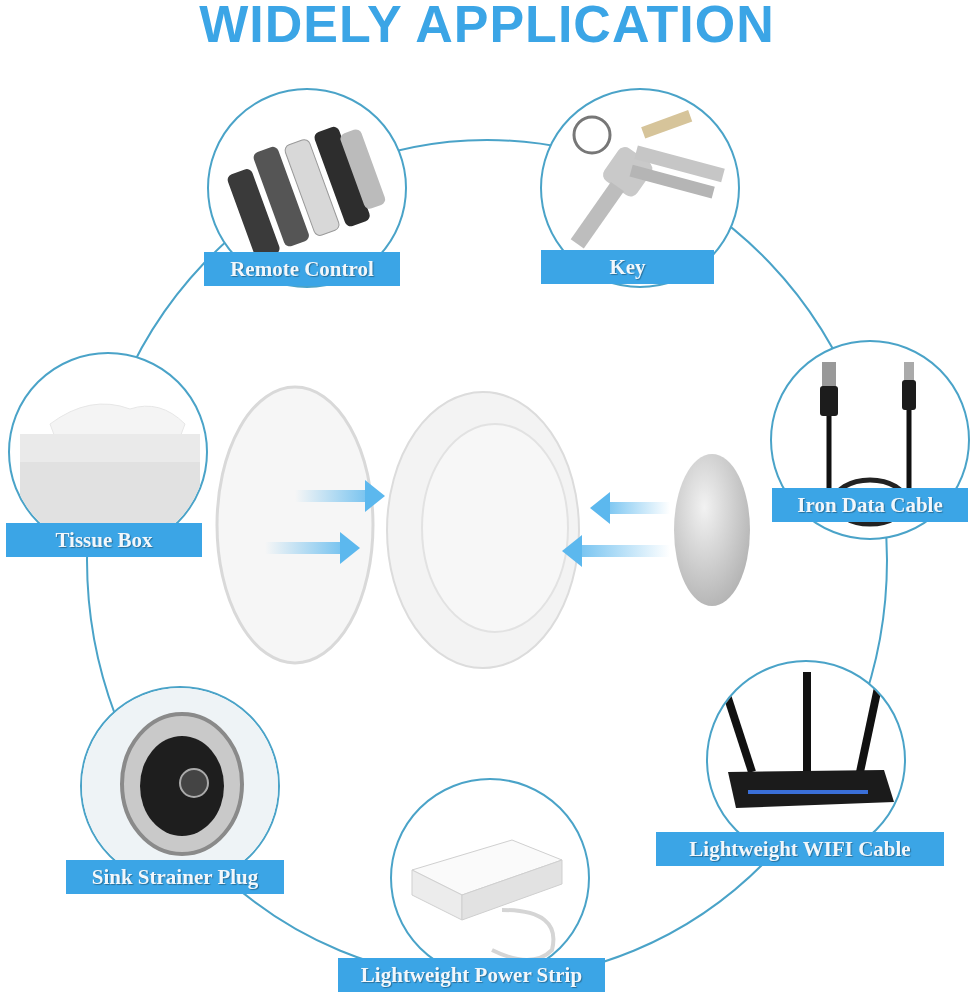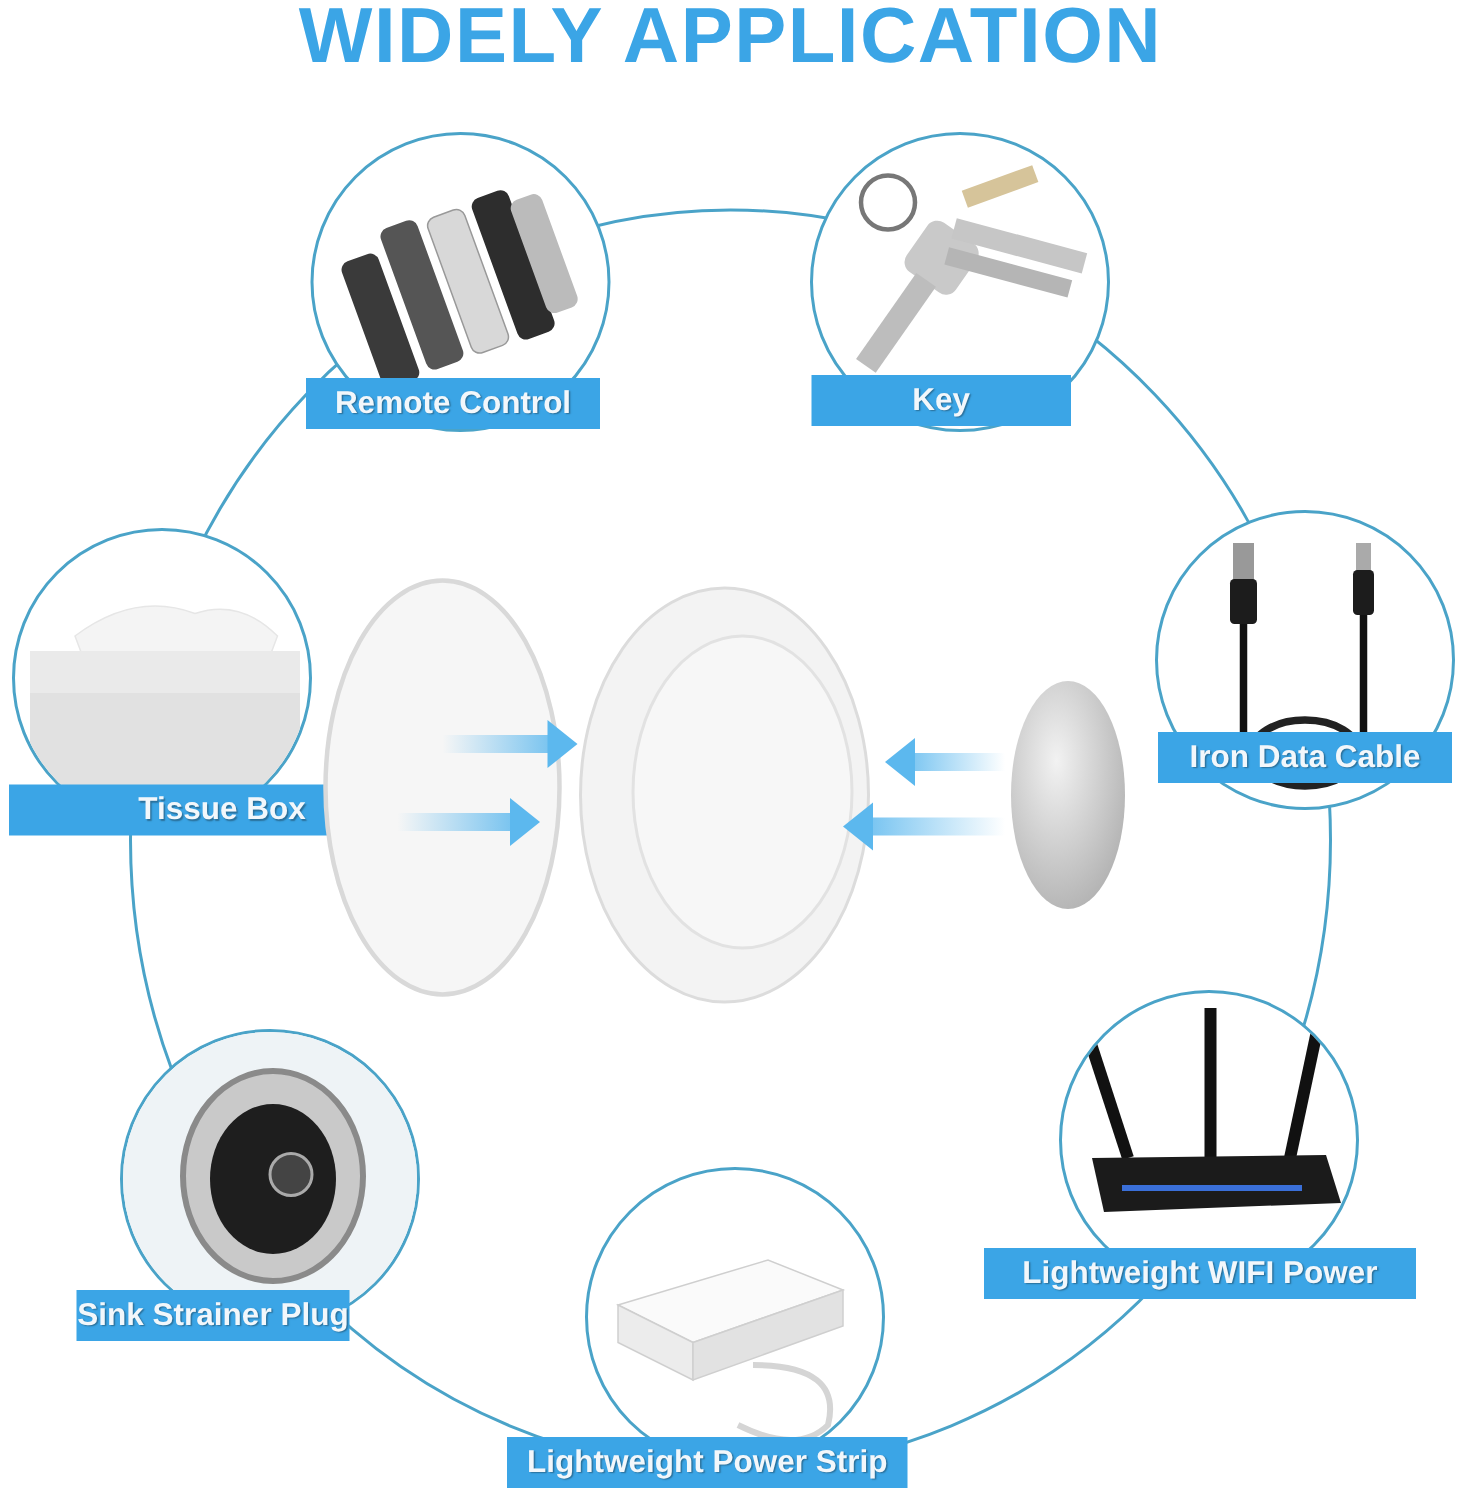--- a/index.html
+++ b/index.html
@@ -12,20 +12,21 @@
     font-size: 52px; font-weight: bold; color: #3ba5e6; letter-spacing: 1px; line-height: 48px;
   }
   svg.ring { position: absolute; left: 0; top: 0; }
   .bubble {
     position: absolute; border-radius: 50%; border: 2px solid #4aa3c8; background: #ffffff; overflow: hidden;
   }
   .label {
     position: absolute; background: #3ba5e6; color: #f2f7fb; font-weight: bold; font-size: 21px;
     text-align: center; line-height: 34px; height: 34px; text-shadow: 1px 1px 1px #2a6f99;
     white-space: nowrap;
+    font-family: Liberation Serif, serif;
   }
   .center { position: absolute; }
 </style>
 </head>
 <body>
 
 <div class="title">WIDELY APPLICATION</div>
 
 <svg class="ring" width="974" height="1000">
   <ellipse cx="487" cy="560" rx="400" ry="420" fill="none" stroke="#4aa3c8" stroke-width="2"></ellipse>
@@ -60,21 +61,21 @@
 </div>
 <div class="label" style="left:541px;top:250px;width:173px;">Key</div>
 
 <div class="bubble" style="left:8px;top:352px;width:196px;height:196px;">
   <svg width="196" height="196">
     <path d="M40 70 Q80 40 120 55 Q150 45 175 70 L160 110 L55 110 Z" fill="#f4f4f4" stroke="#e6e6e6"></path>
     <rect x="10" y="80" width="180" height="90" fill="#e1e1e1"></rect>
     <rect x="10" y="80" width="180" height="28" fill="#eaeaea"></rect>
   </svg>
 </div>
-<div class="label" style="left:6px;top:523px;width:196px;padding-left:44px;">Tissue Box</div>
+<div class="label" style="left:6px;top:523px;width:196px;">Tissue Box</div>
 
 <div class="bubble" style="left:770px;top:340px;width:196px;height:196px;">
   <svg width="196" height="196">
     <rect x="50" y="20" width="14" height="26" fill="#999"></rect>
     <rect x="48" y="44" width="18" height="30" rx="3" fill="#1c1c1c"></rect>
     <rect x="132" y="20" width="10" height="20" fill="#aaa"></rect>
     <rect x="130" y="38" width="14" height="30" rx="3" fill="#1c1c1c"></rect>
     <path d="M57 74 L57 150 Q57 180 98 180 Q137 180 137 150 L137 68" fill="none" stroke="#111" stroke-width="5"></path>
     <ellipse cx="98" cy="160" rx="36" ry="22" fill="none" stroke="#222" stroke-width="5"></ellipse>
   </svg>
@@ -82,32 +83,32 @@
 <div class="label" style="left:772px;top:488px;width:196px;">Iron Data Cable</div>
 
 <div class="bubble" style="left:80px;top:686px;width:196px;height:196px;">
   <svg width="196" height="196">
     <rect x="0" y="0" width="196" height="196" fill="#eef3f6"></rect>
     <ellipse cx="100" cy="96" rx="60" ry="70" fill="#c9c9c9" stroke="#8a8a8a" stroke-width="4"></ellipse>
     <ellipse cx="100" cy="98" rx="42" ry="50" fill="#1e1e1e"></ellipse>
     <circle cx="112" cy="95" r="14" fill="#444" stroke="#aaa" stroke-width="2"></circle>
   </svg>
 </div>
-<div class="label" style="left:51px;top:860px;width:182px;">Sink Strainer Plug</div>
+<div class="label" style="left:66px;top:860px;width:218px;">Sink Strainer Plug</div>
 
 <div class="bubble" style="left:706px;top:660px;width:196px;height:196px;">
   <svg width="196" height="196">
     <rect x="40" y="20" width="8" height="90" fill="#111" transform="rotate(-18 44 110)"></rect>
     <rect x="95" y="10" width="8" height="100" fill="#111"></rect>
     <rect x="148" y="20" width="8" height="90" fill="#111" transform="rotate(12 152 110)"></rect>
     <path d="M20 110 L176 108 L186 140 L28 146 Z" fill="#1b1b1b"></path>
     <rect x="40" y="128" width="120" height="4" fill="#3a6fd8"></rect>
   </svg>
 </div>
-<div class="label" style="left:656px;top:832px;width:288px;">Lightweight WIFI Power</div>
+<div class="label" style="left:656px;top:832px;width:288px;">Lightweight WIFI Cable</div>
 
 <div class="bubble" style="left:390px;top:778px;width:196px;height:196px;">
   <svg width="196" height="196">
     <path d="M20 90 L120 60 L170 80 L70 115 Z" fill="#fafafa" stroke="#cfcfcf"></path>
     <path d="M20 90 L70 115 L70 140 L20 115 Z" fill="#ececec" stroke="#cfcfcf"></path>
     <path d="M70 115 L170 80 L170 104 L70 140 Z" fill="#e2e2e2" stroke="#cfcfcf"></path>
     <path d="M110 130 Q170 130 160 170 Q140 190 100 170" fill="none" stroke="#d5d5d5" stroke-width="4"></path>
   </svg>
 </div>
 <div class="label" style="left:338px;top:958px;width:267px;">Lightweight Power Strip</div>

